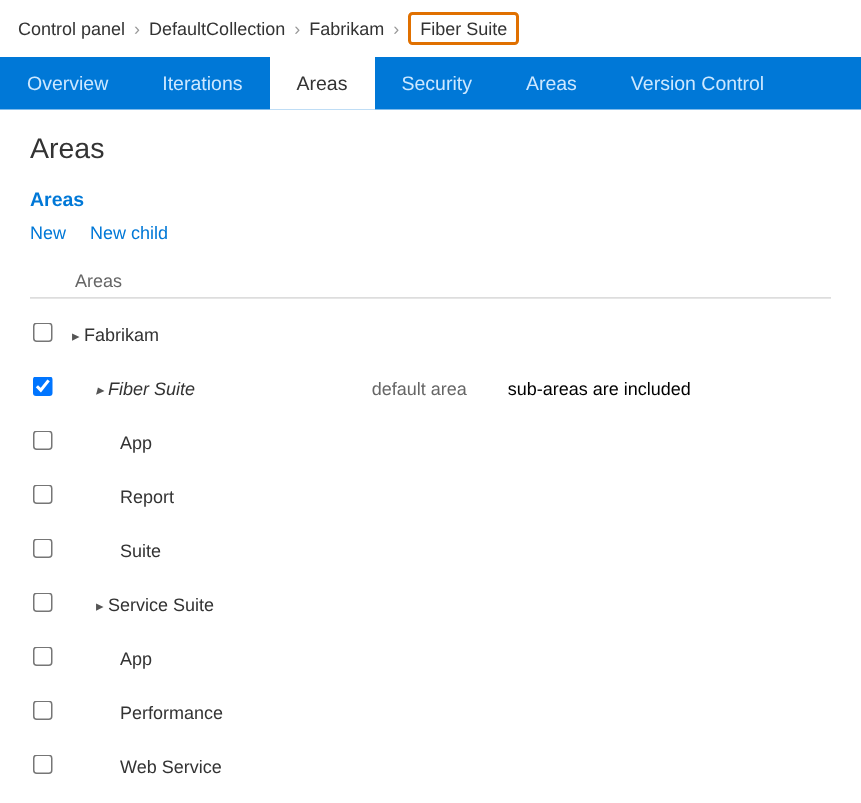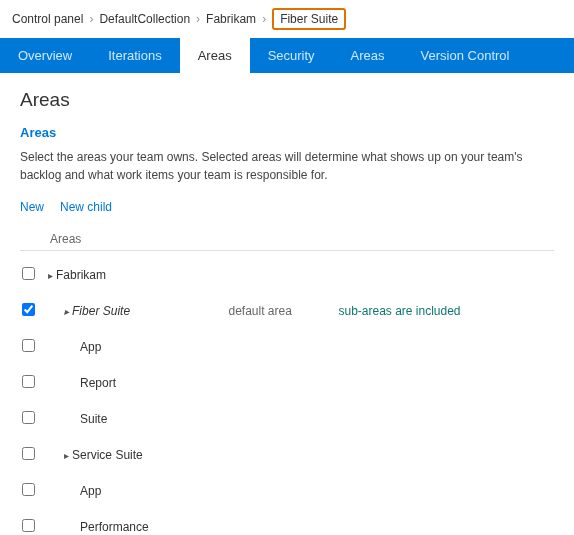--- a/index.html
+++ b/index.html
@@ -102,22 +102,22 @@
       border-bottom: 1px solid #ddd;
     }
     .areas-table td {
       padding: 16px 6px 4px 2px;
       font-size: 12px;
       vertical-align: middle;
     }
 
     .check-cell { width: 28px; }
     .name-cell { }
-    .default-cell { color: #666; width: 110px; }
-    .subareas-cell { color: #0f766e; }
+    .default-cell { color: #666; width: 110px; text-align: center; }
+    .subareas-cell { color: #000000; }
 
     
     input[type="checkbox"] {
       width: 13px;
       height: 13px;
       cursor: pointer;
     }
 
     .tree-arrow {
       display: inline-block;
@@ -144,21 +144,20 @@
   <button class="tab">Iterations</button>
   <button class="tab active">Areas</button>
   <button class="tab">Security</button>
   <button class="tab">Areas</button>
   <button class="tab">Version Control</button>
 </div>
 
 <div class="page-content">
   <div class="page-title">Areas</div>
   <div class="section-title">Areas</div>
-  <div class="description">Select the areas your team owns. Selected areas will determine what shows up on your team's backlog and what work items your team is responsible for.</div>
 
   <div class="toolbar">
     <button>New</button>
     <button>New child</button>
   </div>
 
   <table class="areas-table">
     <thead>
       <tr>
         <th class="check-cell"></th>

